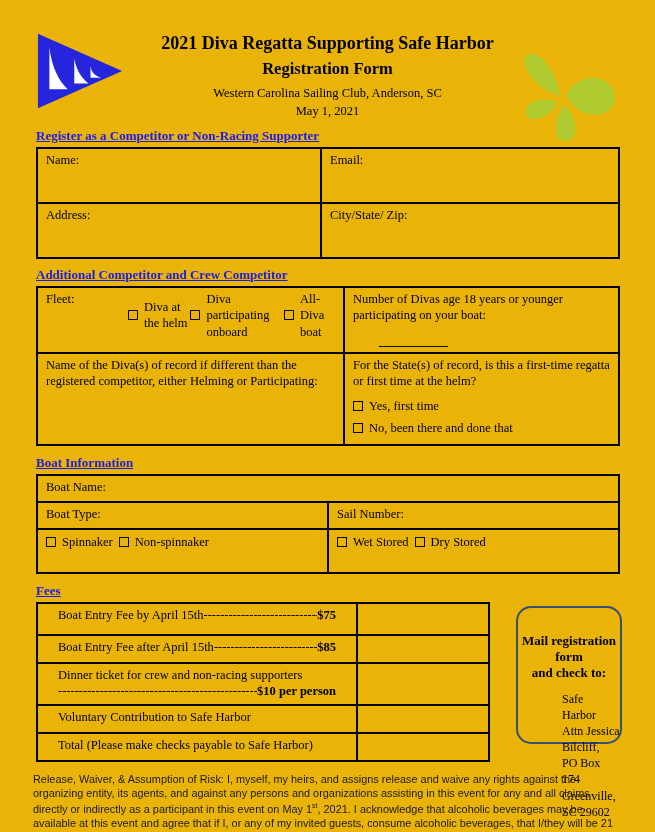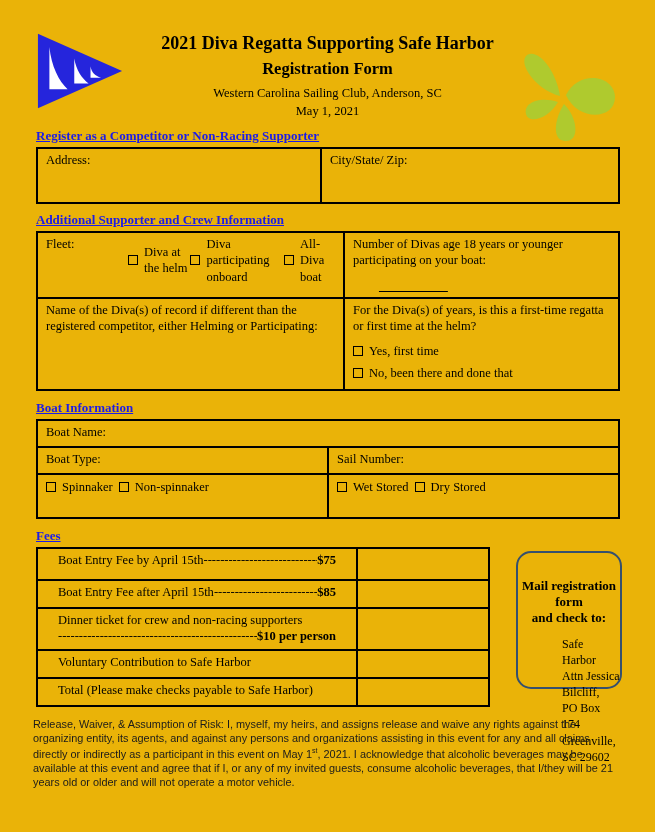--- a/index.html
+++ b/index.html
@@ -90,30 +90,34 @@
       <path d="M44,62 C27,56 9,62 12,74 C15,85 35,78 44,62 Z" fill="#AFCA2E"></path>
       <path d="M52,55 C64,30 100,34 101,57 C101,80 64,82 52,55 Z" fill="#AFCA2E"></path>
       <path d="M50,64 C64,78 66,102 51,101 C37,100 41,78 50,64 Z" fill="#AFCA2E"></path>
     </svg>
   </div>
 
   <div class="sec">
     <div class="sec-h">Register as a Competitor or Non-Racing Supporter</div>
     <table class="t1">
       <tbody>
+          <tr>
+        <td class="c1"><span>Name:</span></td>
+        <td><span>Email:</span></td>
+      </tr>
       <tr>
         <td class="c1"><span>Address:</span></td>
         <td><span>City/State/ Zip:</span></td>
       </tr>
     </tbody>
       </table>
   </div>
 
   <div class="sec" style="margin-top:8px;">
-    <div class="sec-h">Additional Supporter and Crew Information</div>
+    <div class="sec-h">Additional Competitor and Crew Competitor</div>
     <table class="t2">
       <tbody>
           <tr class="r1">
         <td class="c1">
           <div class="fleet-wrap">
             <span class="fleet-lbl">Fleet:</span>
             <div class="opts">
               <div class="opt">
                     <span class="cb"></span>
                     <span>Diva at the helm</span>
@@ -132,21 +136,21 @@
         <td>
           <span>Number of Divas age 18 years or younger participating on your boat:</span>
           <div class="blankline">___________</div>
         </td>
       </tr>
       <tr class="r2">
         <td class="c1">
           <span>Name of the Diva(s) of record if different than the registered competitor, either Helming or Participating:</span>
         </td>
         <td>
-          <span>For the Diva(s) of years, is this a first-time regatta or first time at the helm?</span>
+          <span>For the State(s) of record, is this a first-time regatta or first time at the helm?</span>
           <div class="ftq-opts">
             <div class="opt">
                   <span class="cb"></span>
                   <span>Yes, first time</span>
                 </div>
             <div class="opt">
                   <span class="cb"></span>
                   <span>No, been there and done that</span>
                 </div>
           </div>

